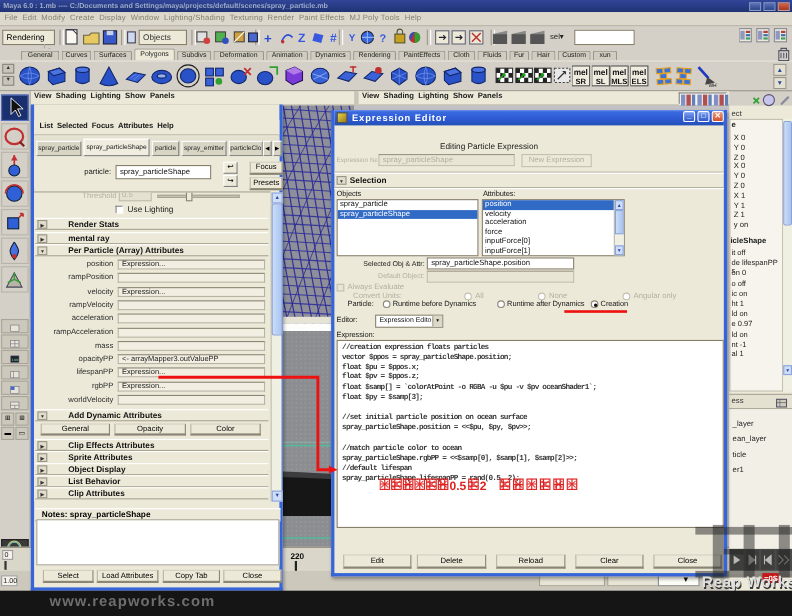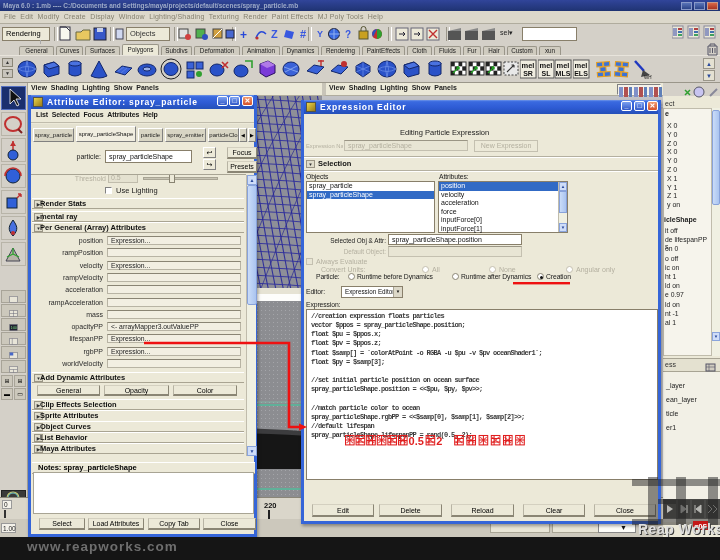--- a/index.html
+++ b/index.html
@@ -6,21 +6,21 @@
 .abs{position:absolute;}
 .ins{border:1px solid #808080;border-right-color:#fff;border-bottom-color:#fff;}
 .out{border:1px solid #fff;border-right-color:#808080;border-bottom-color:#808080;}
 .fld{background:#fff;border:1px solid #887f6a;}
 .mbtn{background:#ece9d8;border-bottom:2px solid #8a8574;border-left:1px solid #b8b4a4;border-right:1px solid #8a8574;border-top:1px solid #d4d0c0;text-align:center;}
 .hdrbar{background:#ece9d8;border-top:1px solid #fff;border-bottom:1px solid #a9a492;font-weight:bold;}
 .tb{background:linear-gradient(180deg,#6f96e8 0%,#3a6ae0 12%,#2e5bd4 55%,#2450b8 100%);color:#fff;font-weight:bold;}
 .wbtn{width:11px;height:10px;border:1px solid #fff;border-radius:2px;background:linear-gradient(180deg,#7ba0f0,#3158c8);color:#fff;font-size:7px;line-height:8px;text-align:center;display:inline-block;}
 .xbtn{background:linear-gradient(180deg,#f0996e,#d4512a);}
 .secarr{position:absolute;left:2px;top:1px;width:9px;height:8px;border:1px solid #9a9585;background:#e0ddcc;font-size:4.5px;text-align:center;line-height:8px;color:#333;}
-.sectxt{position:absolute;left:8px;top:0px;font-size:7.5px;color:#111;text-align:right;}
+.sectxt{position:absolute;left:30px;top:0px;font-size:7.5px;color:#111;text-align:right;}
 .eelbl{position:absolute;font-size:6.8px;color:#1a1a1a;letter-spacing:-0.1px;}
 .radio{position:absolute;width:7px;height:7px;border-radius:50%;background:#fff;border:1px solid #8a8574;}
 </style></head>
 <body>
 
 <div class="abs" style="left:0;top:0;width:720px;height:11px;background:linear-gradient(180deg,#31459a,#1f3372);"></div>
 <div class="abs" style="left:3px;top:2px;color:#9daac8;font-size:6.5px;font-weight:bold;">Maya 6.0 : 1.mb  ----  C:/Documents and Settings/maya/projects/default/scenes/spray_particle.mb</div>
 <div class="abs" style="left:0;top:11px;width:720px;height:13px;background:#dcd8cb;border-bottom:1px solid #b0ac9e;"></div>
 <div class="abs" style="left:681px;top:2px;width:11px;height:8px;background:linear-gradient(180deg,#5a74b8,#2c4488);border:1px solid #8898c8;"></div>
 <div class="abs" style="left:694px;top:2px;width:11px;height:8px;background:linear-gradient(180deg,#5a74b8,#2c4488);border:1px solid #8898c8;"></div>
@@ -461,27 +461,20 @@
         <rect x="15" y="1" width="12" height="18" fill="#3e3e3c"></rect>
         <path d="M18,6 l5,4 l-5,4 z M24,6 v8" fill="#b8b8b4" stroke="#b8b8b4"></path>
         <rect x="29" y="1" width="12" height="18" fill="#3e3e3c"></rect>
         <path d="M32,6 v8 M38,6 l-5,4 l5,4 z" fill="#b8b8b4" stroke="#b8b8b4"></path>
         <rect x="43" y="1" width="12" height="18" fill="#3e3e3c"></rect>
         <path d="M45,6 l4,4 l-4,4 M50,6 l4,4 l-4,4" stroke="#b8b8b4" fill="none"></path>
       </svg></div>
   </div>
 
 <div class="abs" style="left:28px;top:95px;width:229px;height:442px;background:#ece9d8;border:3px solid #3565d8;border-top:none;box-shadow:1px 2px 3px rgba(0,0,0,.35);" id="aewin">
- <div class="abs tb" style="left:0;top:0;width:223px;height:14px;">
-  <span style="position:absolute;left:2px;top:2px;width:10px;height:10px;background:linear-gradient(135deg,#e8d44a,#9a7a18);border:1px solid #554;"></span>
-  <span style="position:absolute;left:16px;top:2px;font-size:8.5px;letter-spacing:.8px;">Attribute Editor: spray_particle</span>
-  <span class="wbtn" style="position:absolute;left:186px;top:1px;">_</span>
-  <span class="wbtn" style="position:absolute;left:198px;top:1px;">□</span>
-  <span class="wbtn xbtn" style="position:absolute;left:211px;top:1px;">✕</span>
- </div>
  <div class="abs" style="left:0;top:14px;width:223px;height:14px;background:#ece9d8;border-bottom:1px solid #c0bcac;"></div>
  <div class="abs" style="left:5px;top:16px;font-size:7px;font-weight:bold;color:#1a1a1a;letter-spacing:-0.1px;">List&nbsp;&nbsp;Selected&nbsp;&nbsp;Focus&nbsp;&nbsp;Attributes&nbsp;&nbsp;Help</div>
 
  <div class="abs" style="left:0;top:29px;width:223px;height:18px;background:#e4e1d0;"></div>
  <div class="abs out" style="left:2px;top:33px;width:41px;height:14px;background:#d8d5c4;font-size:6px;text-align:center;line-height:12px;color:#222;overflow:hidden;">spray_particle</div>
  <div class="abs out" style="left:45px;top:31px;width:60px;height:16px;background:#f0ede0;font-size:6px;text-align:center;line-height:14px;color:#111;z-index:2;overflow:hidden;">spray_particleShape</div>
  <div class="abs out" style="left:107px;top:33px;width:25px;height:14px;background:#d8d5c4;font-size:6px;text-align:center;line-height:12px;color:#222;overflow:hidden;">particle</div>
  <div class="abs out" style="left:134px;top:33px;width:41px;height:14px;background:#d8d5c4;font-size:6px;text-align:center;line-height:12px;color:#222;overflow:hidden;">spray_emitter</div>
  <div class="abs out" style="left:177px;top:33px;width:31px;height:14px;background:#d8d5c4;font-size:6px;text-align:center;line-height:12px;color:#222;overflow:hidden;">particleClo</div>
  <div class="abs out" style="left:208px;top:33px;width:8px;height:14px;background:#d8d5c4;font-size:5px;text-align:center;line-height:12px;">◀</div>
@@ -508,21 +501,21 @@
   <div class="abs hdrbar" style="left:1px;top:23px;width:212px;height:11px;">
         <span class="secarr">▶</span>
         <span class="sectxt">Render Stats</span>
       </div>
   <div class="abs hdrbar" style="left:1px;top:36px;width:212px;height:11px;">
         <span class="secarr">▶</span>
         <span class="sectxt">mental ray</span>
       </div>
   <div class="abs hdrbar" style="left:1px;top:47px;width:212px;height:11px;">
         <span class="secarr">▼</span>
-        <span class="sectxt">Per General (Array) Attributes</span>
+        <span class="sectxt">Per Particle (Array) Attributes</span>
       </div>
   <div id="aefields">
         <div class="abs" style="left: 0px; top: 62px; width: 72px; text-align: right; font-size: 7px; color: rgb(42, 42, 42);">position</div>
         <div class="abs" style="left: 76px; top: 61px; width: 134px; height: 9px; background: rgb(242, 239, 226); border-width: 1px; border-style: solid; border-color: rgb(138, 133, 116) rgb(184, 180, 164) rgb(184, 180, 164); border-image: initial; font-size: 6.8px; line-height: 8px; padding-left: 3px; color: rgb(34, 34, 34);">Expression...</div>
         <div class="abs" style="left: 0px; top: 74.3px; width: 72px; text-align: right; font-size: 7px; color: rgb(42, 42, 42);">rampPosition</div>
         <div class="abs" style="left: 76px; top: 73.3px; width: 134px; height: 9px; background: rgb(242, 239, 226); border-width: 1px; border-style: solid; border-color: rgb(138, 133, 116) rgb(184, 180, 164) rgb(184, 180, 164); border-image: initial; font-size: 6.8px; line-height: 8px; padding-left: 3px; color: rgb(34, 34, 34);"></div>
         <div class="abs" style="left: 0px; top: 86.6px; width: 72px; text-align: right; font-size: 7px; color: rgb(42, 42, 42);">velocity</div>
         <div class="abs" style="left: 76px; top: 85.6px; width: 134px; height: 9px; background: rgb(242, 239, 226); border-width: 1px; border-style: solid; border-color: rgb(138, 133, 116) rgb(184, 180, 164) rgb(184, 180, 164); border-image: initial; font-size: 6.8px; line-height: 8px; padding-left: 3px; color: rgb(34, 34, 34);">Expression...</div>
         <div class="abs" style="left: 0px; top: 98.9px; width: 72px; text-align: right; font-size: 7px; color: rgb(42, 42, 42);">rampVelocity</div>
         <div class="abs" style="left: 76px; top: 97.9px; width: 134px; height: 9px; background: rgb(242, 239, 226); border-width: 1px; border-style: solid; border-color: rgb(138, 133, 116) rgb(184, 180, 164) rgb(184, 180, 164); border-image: initial; font-size: 6.8px; line-height: 8px; padding-left: 3px; color: rgb(34, 34, 34);"></div>
@@ -543,37 +536,37 @@
       </div>
   <div class="abs hdrbar" style="left:1px;top:197px;width:212px;height:11px;">
         <span class="secarr">▼</span>
         <span class="sectxt">Add Dynamic Attributes</span>
       </div>
   <div class="abs mbtn" style="left:6px;top:210px;width:63px;height:11px;font-size:7px;line-height:9px;">General</div>
   <div class="abs mbtn" style="left:73px;top:210px;width:65px;height:11px;font-size:7px;line-height:9px;">Opacity</div>
   <div class="abs mbtn" style="left:142px;top:210px;width:64px;height:11px;font-size:7px;line-height:9px;">Color</div>
   <div class="abs hdrbar" style="left:1px;top:224px;width:212px;height:11px;">
         <span class="secarr">▶</span>
-        <span class="sectxt">Clip Effects Selection</span>
+        <span class="sectxt">Clip Effects Attributes</span>
       </div>
   <div class="abs hdrbar" style="left:1px;top:235px;width:212px;height:19px;">
         <span class="secarr">▶</span>
         <span class="sectxt">Sprite Attributes</span>
       </div>
   <div class="abs hdrbar" style="left:1px;top:246px;width:212px;height:11px;">
         <span class="secarr">▶</span>
-        <span class="sectxt">Object Curves</span>
+        <span class="sectxt">Object Display</span>
       </div>
   <div class="abs hdrbar" style="left:1px;top:257px;width:212px;height:11px;">
         <span class="secarr">▶</span>
         <span class="sectxt">List Behavior</span>
       </div>
   <div class="abs hdrbar" style="left:1px;top:268px;width:212px;height:11px;">
         <span class="secarr">▶</span>
-        <span class="sectxt">Maya Attributes</span>
+        <span class="sectxt">Clip Attributes</span>
       </div>
  </div>
 
  <div class="abs" style="left:215px;top:80px;width:10px;height:281px;background:#f0f0e2;border-left:1px solid #c0bcac;">
   <div style="position:absolute;left:0;top:0;width:10px;height:10px;background:#cfddf8;border:1px solid #8aa4dc;font-size:5px;text-align:center;line-height:8px;color:#2a4a9c;">▲</div>
   <div style="position:absolute;left:0;top:10px;width:10px;height:120px;background:linear-gradient(90deg,#cadcf8,#aac4f0);border:1px solid #88a2da;border-radius:2px;"></div>
   <div style="position:absolute;left:0;bottom:0;width:10px;height:10px;background:#cfddf8;border:1px solid #8aa4dc;font-size:5px;text-align:center;line-height:8px;color:#2a4a9c;">▼</div>
  </div>
 
  <div class="abs hdrbar" style="left:1px;top:367px;width:223px;height:12px;font-size:7.5px;padding-left:6px;">Notes: spray_particleShape</div>
@@ -742,21 +735,21 @@
       <path d="M159.49999999999997,4.2 l6.6,6 M166.09999999999997,4.2 l-6.6,6" opacity="0.8"></path>
     </g>
     <g stroke="#e01f1f" fill="none" stroke-width="1.05">
       <rect x="170.69999999999996" y="2.5" width="8.6" height="9.4"></rect>
       <path d="M170.69999999999996,7 h8.6 M174.99999999999997,2.5 v9.4"></path>
       <path d="M171.69999999999996,4.2 l6.6,6 M178.29999999999995,4.2 l-6.6,6" opacity="0.8"></path>
     </g>
   </svg>
 
 <div class="abs" style="left:0;top:537px;width:720px;height:23px;background:#151515;z-index:50;"></div>
-<div class="abs" style="left:27px;top:539px;z-index:51;color:#6e6e6e;font-size:13.5px;font-weight:bold;letter-spacing:1px;">www.reapworks.com</div>
+<div class="abs" style="left:45px;top:539px;z-index:51;color:#6e6e6e;font-size:13.5px;font-weight:bold;letter-spacing:1px;">www.reapworks.com</div>
 <div id="reapwm"></div>
 <div class="abs" style="left: 54px; top: 27px; width: 4px; height: 14px; border-left: 1px solid rgb(154, 150, 138); border-right: 1px solid rgb(255, 255, 255);"></div>
 <div class="abs" style="left: 110px; top: 27px; width: 4px; height: 14px; border-left: 1px solid rgb(154, 150, 138); border-right: 1px solid rgb(255, 255, 255);"></div>
 <div class="abs" style="left: 174px; top: 27px; width: 4px; height: 14px; border-left: 1px solid rgb(154, 150, 138); border-right: 1px solid rgb(255, 255, 255);"></div>
 <div class="abs" style="left: 232px; top: 27px; width: 4px; height: 14px; border-left: 1px solid rgb(154, 150, 138); border-right: 1px solid rgb(255, 255, 255);"></div>
 <div class="abs" style="left: 308px; top: 27px; width: 4px; height: 14px; border-left: 1px solid rgb(154, 150, 138); border-right: 1px solid rgb(255, 255, 255);"></div>
 <div class="abs" style="left: 388px; top: 27px; width: 4px; height: 14px; border-left: 1px solid rgb(154, 150, 138); border-right: 1px solid rgb(255, 255, 255);"></div>
 <div class="abs" style="left: 446px; top: 27px; width: 4px; height: 14px; border-left: 1px solid rgb(154, 150, 138); border-right: 1px solid rgb(255, 255, 255);"></div>
 <div class="abs" style="left: 0px; top: 24px; width: 660px; height: 20px;">
     <svg width="660" height="20" style="position:absolute;left:0;top:0;">

